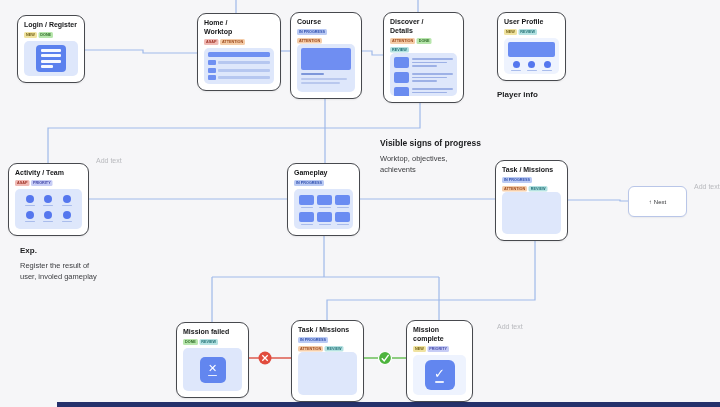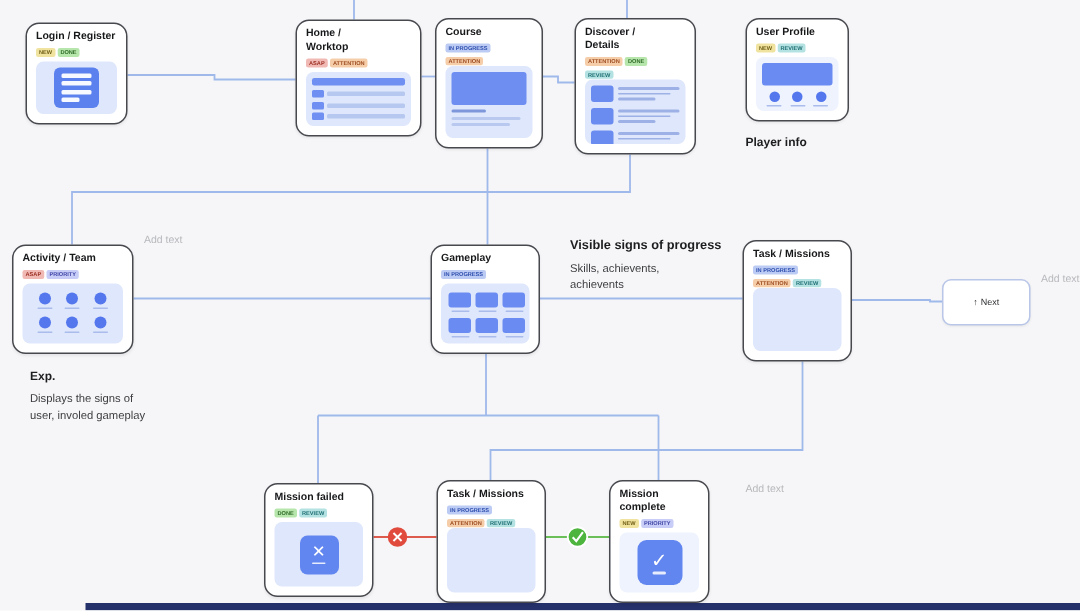--- a/index.html
+++ b/index.html
@@ -392,27 +392,27 @@
         </div>
     </div>
   </div>
 
   <div class="note" style="left:497px;top:90px;width:110px">
     <h4>Player info</h4>
   </div>
 
   <div class="note" style="left:20px;top:246px;width:120px">
     <h4>Exp.</h4>
-    <p>Displays the signs of
+    <p>Register the result of
 user, involed gameplay</p>
   </div>
 
-  <div class="note big" style="left:380px;top:158px;width:120px">
+  <div class="note big" style="left:380px;top:138px;width:120px">
     <h4>Visible signs of progress</h4>
-    <p>Skills, achievents,
+    <p>Worktop, objectives,
 achievents</p>
   </div>
 
   <div class="add-text" style="left:96px;top:157px">Add text</div>
   <div class="add-text" style="left:694px;top:183px">Add text</div>
   <div class="add-text" style="left:497px;top:323px">Add text</div>
 
   <div class="next-btn">
     <span>↑</span>
     <span>Next</span>

